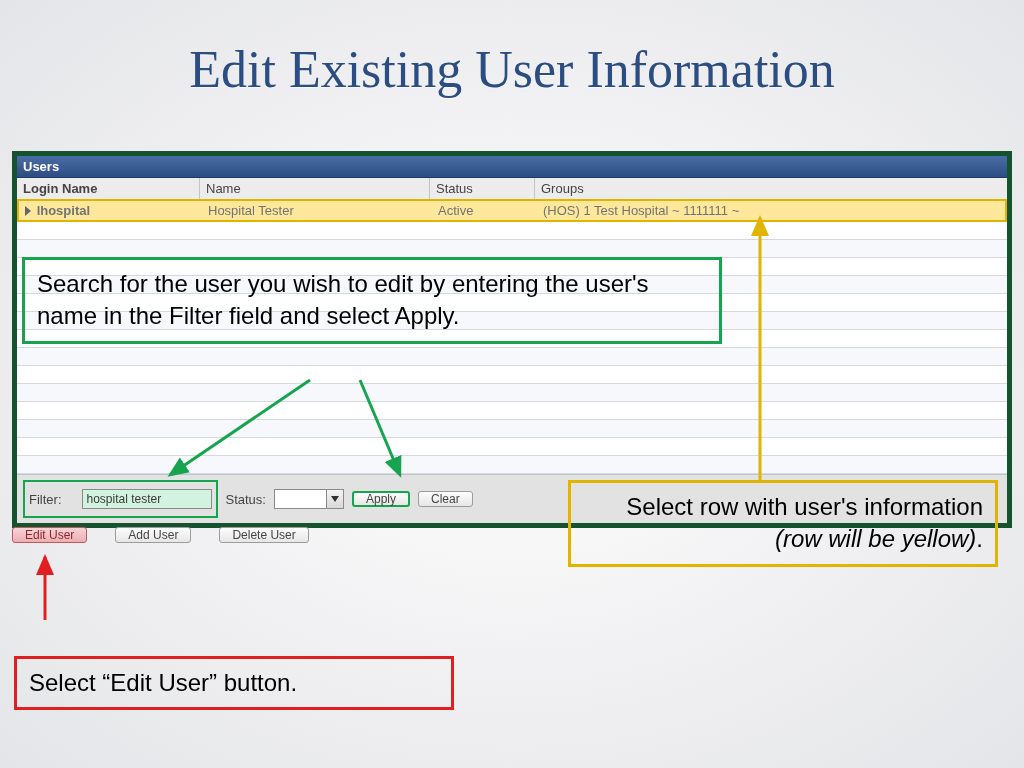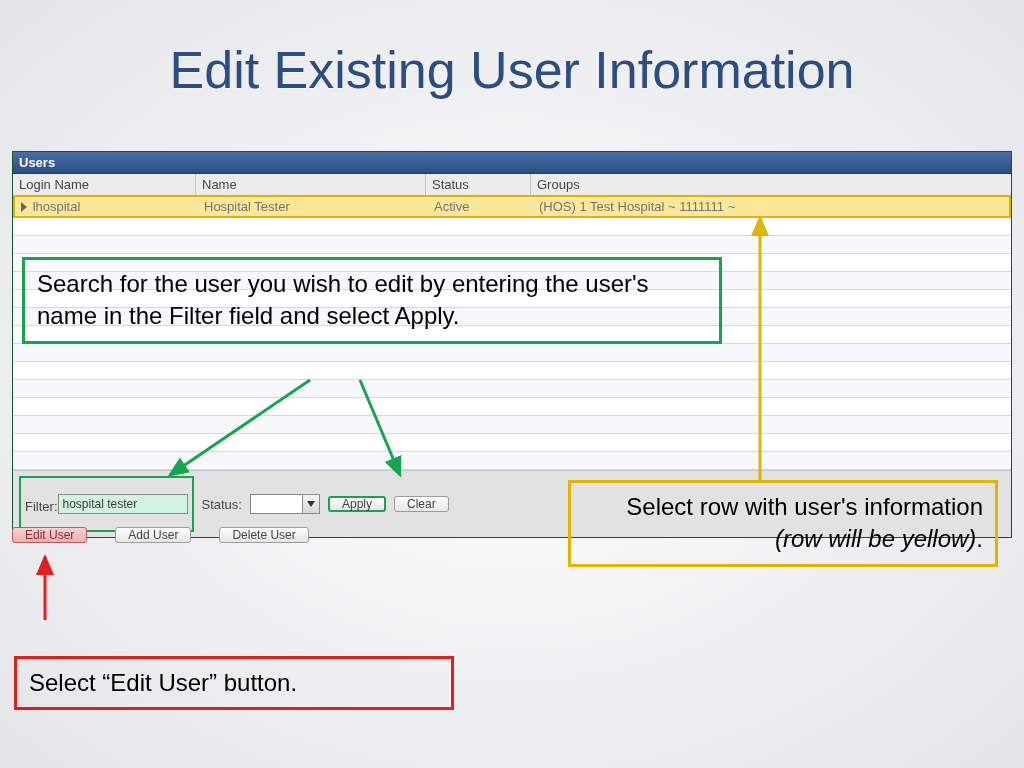--- a/index.html
+++ b/index.html
@@ -8,43 +8,43 @@
     width:1024px; height:768px;
     background: radial-gradient(ellipse at center, #ffffff 0%, #f0f0f2 55%, #e4e5e8 100%);
     font-family: "Century Gothic", "Segoe UI", Arial, sans-serif;
     position:relative;
     overflow:hidden;
   }
   .slide-title {
     position:absolute;
     top:40px; left:0; width:1024px;
     text-align:center;
-    font-family: Liberation Sans, sans-serif;
+    font-family: Liberation Serif, serif;
     font-size:52px;
     color:#2b4d82;
     font-weight:400;
     text-shadow: 0 1px 1px rgba(255,255,255,0.6);
   }
   .panel {
     position:absolute;
     top:151px; left:12px; width:1000px;
-    border:1px solid #14532d;
+    border:5px solid #14532d;
     font-family: Arial, Helvetica, sans-serif;
     font-size:13px;
   }
   .panel-header {
     background: linear-gradient(#4a6da6, #2b4d82);
     color:#fff; font-weight:bold;
     padding:3px 6px;
     border-bottom:1px solid #1f3a66;
   }
   .col-head-row { display:flex; background:#ececec; color:#444; }
   .col-head-row .cell { border-right:1px solid #bfc5cc; padding:3px 6px; }
   .col-head-row .cell:last-child { border-right:none; }
-  .c-login { width:183px; }
+  .c-login { width:183px;font-weight:bold; }
   .c-name  { width:230px; }
   .c-status{ width:105px; }
   .c-groups{ flex:1; }
   .data-row { display:flex; background:#fce79b; border:2px solid #e0b400; color:#737373; }
   .data-row .cell { padding:2px 6px; }
   .caret-icon { display:inline-block; width:0;height:0;border-top:5px solid transparent;border-bottom:5px solid transparent;border-left:6px solid #666; margin-right:2px; position:relative; top:1px;}
   .empty-rows .erow { height:18px; border-bottom:1px solid #d4d9e0; background:#f6f8fb; }
   .empty-rows .erow:nth-child(odd){ background:#fff; }
   .filter-bar {
     display:flex; align-items:center; gap:8px;
@@ -61,21 +61,21 @@
   .dd-btn { width:17px; background:linear-gradient(#f4f4f4,#d8d8d8); border-left:1px solid #8a8a8a; height:100%; margin-left:auto; display:flex;align-items:center;justify-content:center;}
   .tri-down{width:0;height:0;border-left:4px solid transparent;border-right:4px solid transparent;border-top:6px solid #333;}
   .btn {
     display:inline-flex; align-items:center; justify-content:center;
     height:16px; padding:0 12px;
     background:linear-gradient(#fdfdfd,#e6e6e6);
     border:1px solid #9c9c9c; border-radius:3px;
     font-family:Arial; font-size:12px; color:#444; cursor:pointer;
   }
   .btn-apply { border:2px solid #17a44f; }
-  .filter-green-box { border:2px solid #17a44f; padding:16px 4px; display:inline-flex; align-items:flex-end; gap:0;}
+  .filter-green-box { border:2px solid #17a44f; padding:7px 4px; display:inline-flex; align-items:center; gap:20px;}
   .action-bar {
     position:absolute;
     left:12px; top:527px;
     display:flex; gap:28px;
   }
   .btn-edit {
     background:linear-gradient(#f7d3d6,#edaeb2);
     border:1px solid #b95b61;
     color:#8a2a30;
   }

